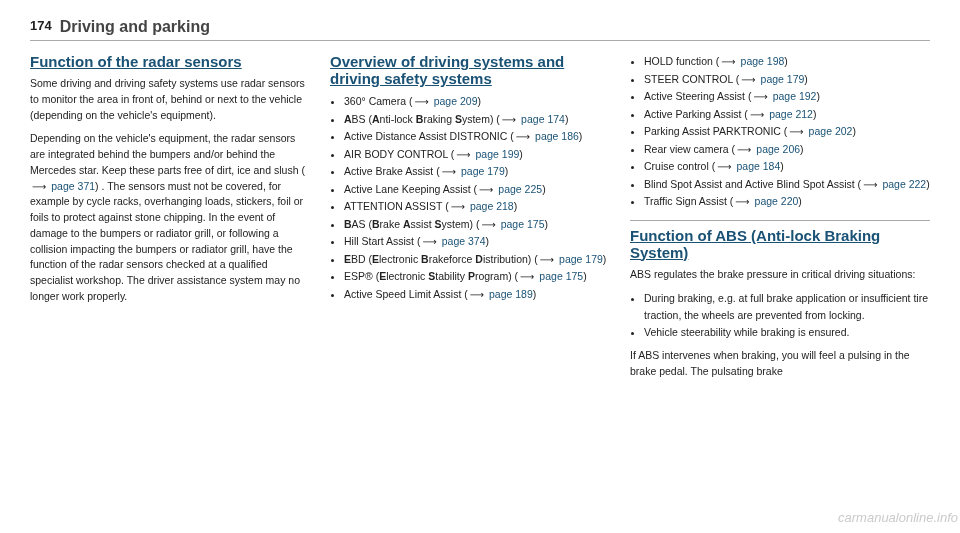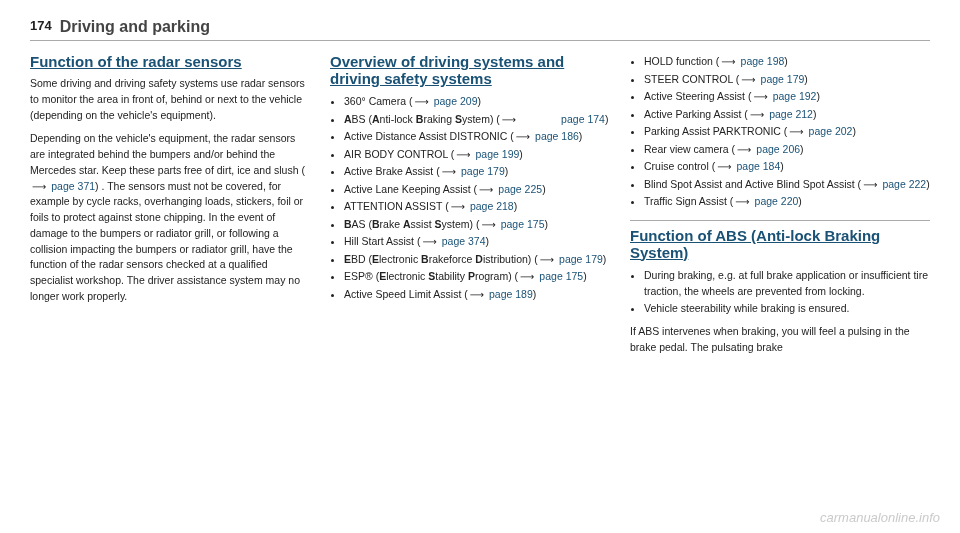--- a/index.html
+++ b/index.html
@@ -82,21 +82,21 @@
     .bold-abbr {
       font-weight: bold;
     }
     .section-divider {
       border-top: 1px solid #aaa;
       margin: 10px 0 6px 0;
     }
     .watermark {
       position: absolute;
       bottom: 8px;
-      right: 20px;
+      right: 2px;
       font-size: 13px;
       color: rgba(100,100,100,0.35);
       font-style: italic;
     }
   </style>
 </head>
 <body>
 
 <div class="page-container">
 
@@ -115,21 +115,21 @@
         (<span class="arrow">⟶</span>
         <span style="color:#1a5276;cursor:pointer;">page 371</span>)
         <span>. The sensors must not be covered, for example by cycle racks, overhanging loads, stickers, foil or foils to protect against stone chipping. In the event of damage to the bumpers or radiator grill, or following a collision impacting the bumpers or radiator grill, have the function of the radar sensors checked at a qualified specialist workshop. The driver assistance system may no longer work properly.</span>
       </div>
     </div>
 
     <div class="col-middle">
       <div class="section-heading">Overview of driving systems and driving safety systems</div>
       <ul class="bullet-list">
         <li>360° Camera (<span class="arrow">⟶</span> <span style="color:#1a5276;cursor:pointer;">page 209</span>)</li>
-        <li><span class="bold-abbr">A</span>BS (<span class="bold-abbr">A</span>nti-lock <span class="bold-abbr">B</span>raking <span class="bold-abbr">S</span>ystem) (<span class="arrow">⟶</span> <span style="color:#1a5276;cursor:pointer;margin-left:40px;">page 174</span>)</li>
+        <li><span class="bold-abbr">A</span>BS (<span class="bold-abbr">A</span>nti-lock <span class="bold-abbr">B</span>raking <span class="bold-abbr">S</span>ystem) (<span class="arrow">⟶</span> <span style="color:#1a5276;cursor:pointer;">page 174</span>)</li>
         <li>Active Distance Assist DISTRONIC (<span class="arrow">⟶</span> <span style="color:#1a5276;cursor:pointer;">page 186</span>)</li>
         <li>AIR BODY CONTROL (<span class="arrow">⟶</span> <span style="color:#1a5276;cursor:pointer;">page 199</span>)</li>
         <li>Active Brake Assist (<span class="arrow">⟶</span> <span style="color:#1a5276;cursor:pointer;">page 179</span>)</li>
         <li>Active Lane Keeping Assist (<span class="arrow">⟶</span> <span style="color:#1a5276;cursor:pointer;">page 225</span>)</li>
         <li>ATTENTION ASSIST (<span class="arrow">⟶</span> <span style="color:#1a5276;cursor:pointer;">page 218</span>)</li>
         <li><span class="bold-abbr">B</span>AS (<span class="bold-abbr">B</span>rake <span class="bold-abbr">A</span>ssist <span class="bold-abbr">S</span>ystem) (<span class="arrow">⟶</span> <span style="color:#1a5276;cursor:pointer;">page 175</span>)</li>
         <li>Hill Start Assist (<span class="arrow">⟶</span> <span style="color:#1a5276;cursor:pointer;">page 374</span>)</li>
         <li><span class="bold-abbr">E</span>BD (<span class="bold-abbr">E</span>lectronic <span class="bold-abbr">B</span>rakeforce <span class="bold-abbr">D</span>istribution) (<span class="arrow">⟶</span> <span style="color:#1a5276;cursor:pointer;">page 179</span>)</li>
         <li>ESP® (<span class="bold-abbr">E</span>lectronic <span class="bold-abbr">S</span>tability <span class="bold-abbr">P</span>rogram) (<span class="arrow">⟶</span> <span style="color:#1a5276;cursor:pointer;">page 175</span>)</li>
         <li>Active Speed Limit Assist (<span class="arrow">⟶</span> <span style="color:#1a5276;cursor:pointer;margin-top:12px;">page 189</span>)</li>
@@ -143,20 +143,21 @@
         <li>Active Steering Assist (<span class="arrow">⟶</span> <span style="color:#1a5276;cursor:pointer;">page 192</span>)</li>
         <li>Active Parking Assist (<span class="arrow">⟶</span> <span style="color:#1a5276;cursor:pointer;">page 212</span>)</li>
         <li>Parking Assist PARKTRONIC (<span class="arrow">⟶</span> <span style="color:#1a5276;cursor:pointer;">page 202</span>)</li>
         <li>Rear view camera (<span class="arrow">⟶</span> <span style="color:#1a5276;cursor:pointer;">page 206</span>)</li>
         <li>Cruise control (<span class="arrow">⟶</span> <span style="color:#1a5276;cursor:pointer;">page 184</span>)</li>
         <li>Blind Spot Assist and Active Blind Spot Assist (<span class="arrow">⟶</span> <span style="color:#1a5276;cursor:pointer;">page 222</span>)</li>
         <li>Traffic Sign Assist (<span class="arrow">⟶</span> <span style="color:#1a5276;cursor:pointer;">page 220</span>)</li>
       </ul>
       <div class="section-divider"></div>
       <div class="section-heading">Function of ABS (Anti-lock Braking System)</div>
+      <div class="body-text">ABS regulates the brake pressure in critical driving situations:</div>
       <ul class="bullet-list" style="margin-bottom:8px;">
         <li>During braking, e.g. at full brake application or insufficient tire traction, the wheels are prevented from locking.</li>
         <li>Vehicle steerability while braking is ensured.</li>
       </ul>
       <div class="body-text">If ABS intervenes when braking, you will feel a pulsing in the brake pedal. The pulsating brake</div>
     </div>
 
   </div>
 
   <div class="watermark">carmanualonline.info</div>

